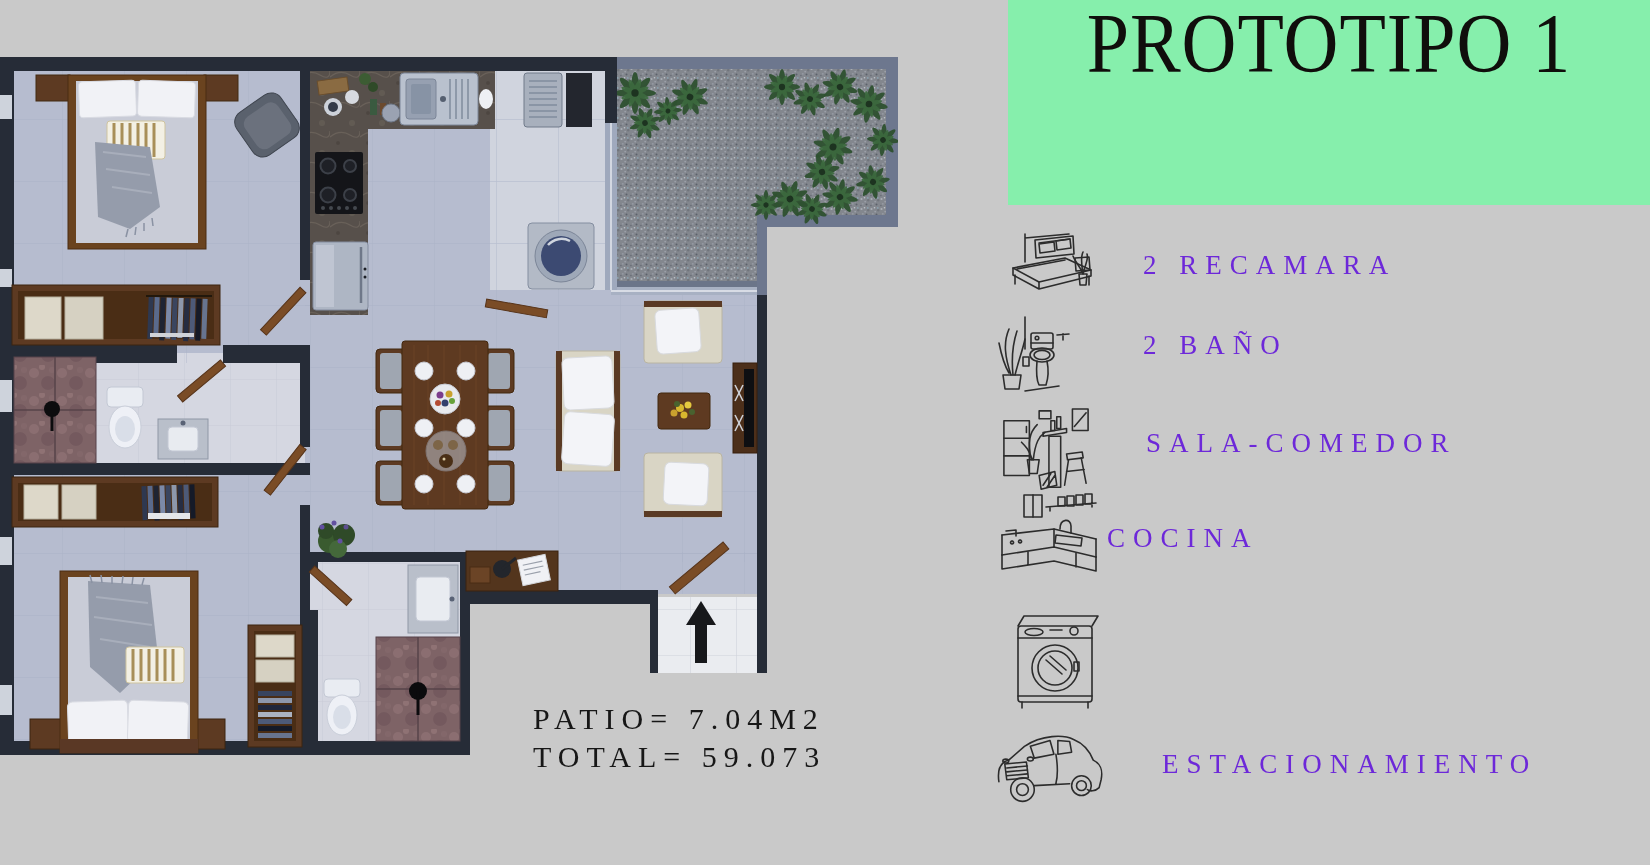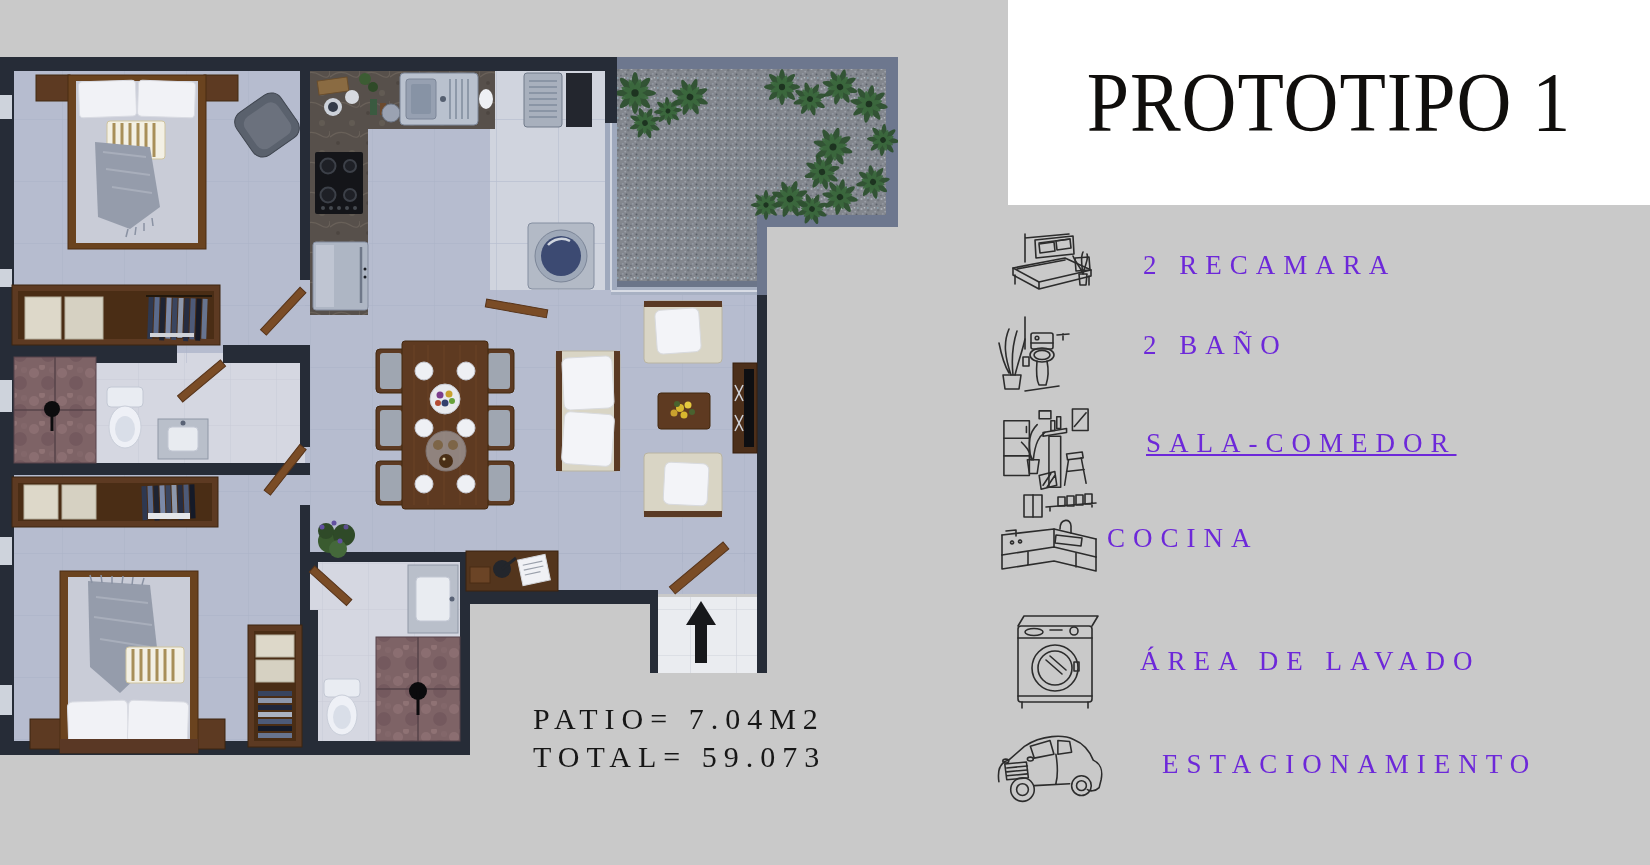--- a/index.html
+++ b/index.html
@@ -1,20 +1,20 @@
 <!DOCTYPE html>
 <html><head>
 <meta charset="utf-8">
 <style>
   html,body{margin:0;padding:0;}
   .canvas{position:relative;width:1650px;height:865px;background:#c9c9c9;overflow:hidden;
           font-family:"Liberation Serif",serif;}
   
-  .header{position:absolute;left:1008px;top:0;width:642px;height:205px;background:#ffffff;
-          display:flex;align-items:center;justify-content:center;}
+  .header{position:absolute;left:1008px;top:0;width:642px;height:205px;background:#86efac;
+          display:flex;align-items:flex-start;justify-content:center;}
   .header .title{font-size:76px;color:#100e0c;letter-spacing:1px;transform:scaleY(1.12);
                  white-space:nowrap;font-weight:normal;}
   .feature-icon{position:absolute;}
   .feature-icon svg{width:100%;height:100%;}
   .feature-label{position:absolute;font-size:27px;letter-spacing:8px;color:#6d28d9;
                  white-space:nowrap;}
   
   .measurements{position:absolute;left:533px;top:700px;font-size:30px;letter-spacing:7px;
                 color:#171717;line-height:38px;white-space:nowrap;}
   
@@ -595,21 +595,21 @@
         <rect x="58" y="14" width="4" height="12"></rect>
         <path d="M68,52 L84,50 L85,56 L69,58 Z"></path>
         <path d="M70,58 L66,84 M83,56 L88,82 M68,70 L86,68"></path>
         <rect x="74" y="6" width="16" height="22"></rect>
         <path d="M76,24 L88,10"></path>
         <rect x="40" y="8" width="12" height="8"></rect>
         <path d="M40,74 L56,70 L58,84 L42,88 Z M44,84 L52,72 M48,86 L56,74"></path>
       </g>
     </svg>
   </div>
-  <div class="feature-label" style="left:1146px;top:428px;text-decoration:underline;">SALA-COMEDOR</div>
+  <div class="feature-label" style="left:1146px;top:428px;">SALA-COMEDOR</div>
 
   <div class="feature-icon" style="left:998px;top:490px;width:102px;height:96px;">
     <svg viewBox="0 0 102 94">
       <g class="sk">
         <rect x="26" y="4" width="18" height="22"></rect>
         <path d="M35,4 L35,26"></path>
         <path d="M48,16 L98,12 M52,16 L52,20 M94,12 L94,16"></path>
         <rect x="60" y="6" width="7" height="9"></rect>
           <rect x="69" y="5" width="7" height="10"></rect>
         <rect x="78" y="4" width="7" height="10"></rect>
@@ -637,21 +637,20 @@
         <path d="M42,20 L54,20"></path>
         <circle cx="47" cy="58" r="23"></circle>
         <circle cx="47" cy="58" r="17"></circle>
         <path d="M38,50 L54,64 M42,46 L58,60"></path>
         <rect x="66" y="52" width="5" height="9"></rect>
         <path d="M10,86 L84,86"></path>
         <path d="M14,92 L14,98 M80,92 L80,98"></path>
       </g>
     </svg>
   </div>
-  <div class="feature-label" style="left:1140px;top:646px;">ÁREA DE LAVADO</div>
 
   <div class="feature-icon" style="left:993px;top:722px;width:114px;height:86px;">
     <svg viewBox="0 0 116 86">
       <g class="sk">
         <path d="M6,60 C4,46 8,40 16,38 L32,24 C50,12 72,12 82,17 C92,21 98,28 102,38 C110,42 112,48 110,58 L108,66 C104,70 98,70 96,68"></path>
         <circle cx="30" cy="68" r="12"></circle>
           <circle cx="30" cy="68" r="6"></circle>
         <circle cx="90" cy="64" r="10"></circle>
           <circle cx="90" cy="64" r="5"></circle>
         <path d="M12,42 L34,40 L36,56 L14,58 Z"></path>

